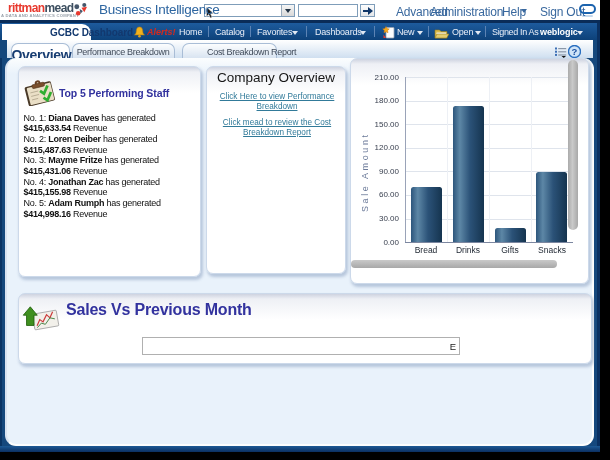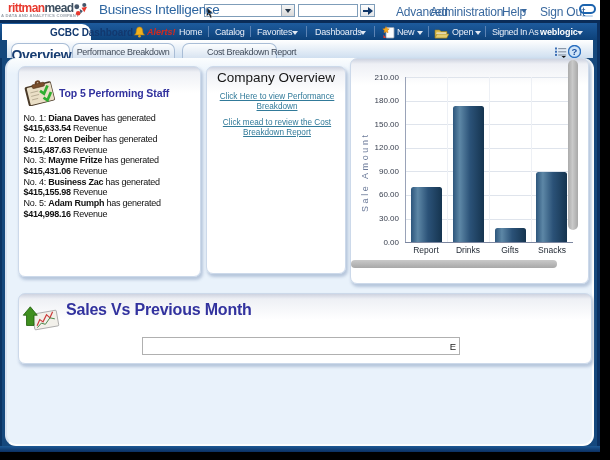--- a/index.html
+++ b/index.html
@@ -184,21 +184,21 @@
           <path d="M25 21.5 L28.5 25.5 L34.5 17.5" fill="none" stroke="#2fae2f" stroke-width="3"></path>
         </g>
       </svg>
       <div id="c1list">
         No. 1: <b>Diana Daves</b> has generated<br>
         <b>$415,633.54</b> Revenue<br>
         No. 2: <b>Loren Deiber</b> has generated<br>
         <b>$415,487.63</b> Revenue<br>
         No. 3: <b>Mayme Fritze</b> has generated<br>
         <b>$415,431.06</b> Revenue<br>
-        No. 4: <b>Business Zac</b> has generated<br>
+        No. 4: <b>Jonathan Zac</b> has generated<br>
         <b>$415,155.98</b> Revenue<br>
         No. 5: <b>Adam Rumph</b> has generated<br>
         <b>$414,998.16</b> Revenue
       </div>
     </div>
 
     <div class="card" id="card2">
       <div id="c2title">Company Overview</div>
       <div class="c2link" style="top:25px">Click Here to view Performance Breakdown</div>
       <div class="c2link" style="top:50.5px">Click mead to review the Cost Breakdown Report</div>
@@ -223,21 +223,21 @@
       <div class="ylab" style="top:131.4px">60.00</div>
       <div class="ylab" style="top:155px">30.00</div>
       <div class="ylab" style="top:178.6px">0.00</div>
       <div id="saleamt">Sale Amount</div>
       <div id="yaxis"></div>
       <div class="bar" style="left:60px;top:127.7px;width:31px;height:55.3px"></div>
       <div class="bar" style="left:102px;top:47.2px;width:31px;height:135.8px"></div>
       <div class="bar" style="left:144px;top:169.4px;width:31px;height:13.6px"></div>
       <div class="bar" style="left:185px;top:113px;width:31px;height:70px"></div>
       <div id="xaxis"></div>
-      <div class="xlab" style="left:55px">Report</div>
+      <div class="xlab" style="left:55px">Bread</div>
       <div class="xlab" style="left:97px">Drinks</div>
       <div class="xlab" style="left:139px">Gifts</div>
       <div class="xlab" style="left:181px">Snacks</div>
       <div id="vthumb"></div>
       <div id="hthumb"></div>
     </div>
 
     <div class="card" id="card4">
       <svg class="abs" style="left:3px;top:10px" width="38" height="28" viewBox="0 0 38 30">
         <g transform="rotate(-10 22 18)">

